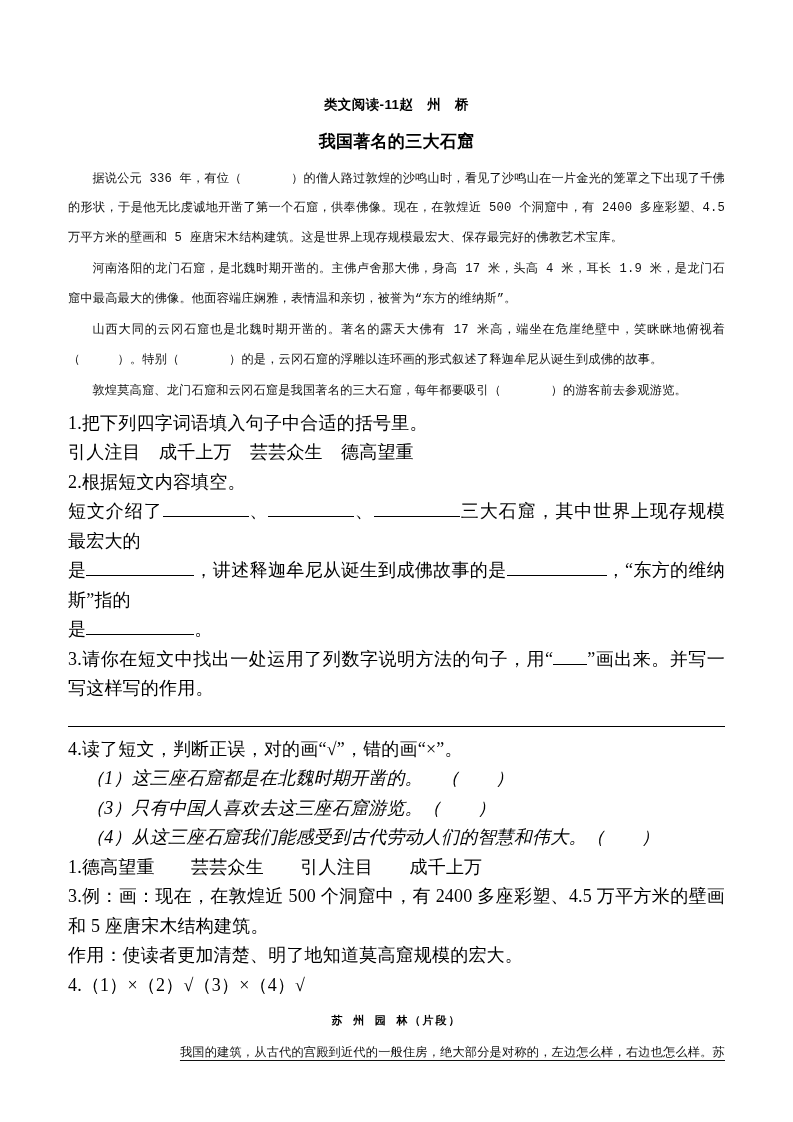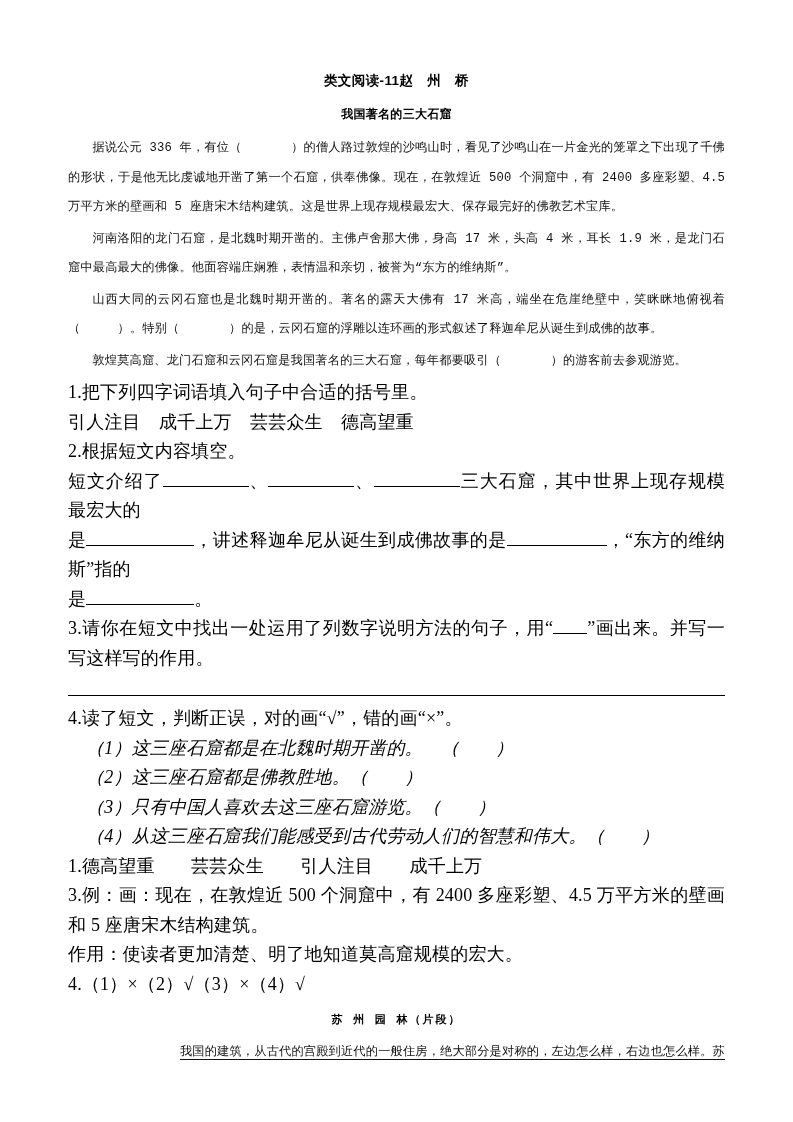--- a/index.html
+++ b/index.html
@@ -13,39 +13,40 @@
     font-family: "Liberation Serif", "DejaVu Serif", serif;
     color: #000000;
     -webkit-font-smoothing: antialiased;
   }
   .page {
     position: relative;
     width: 793px;
     height: 906px;
     box-sizing: border-box;
     padding: 72px 68px 0 68px;
+    margin-top: 24px;
   }
 
   
   .doc-title,
   .sub-title,
   .section-title {
     text-align: center;
     font-family: "Liberation Sans", "DejaVu Sans", sans-serif;
     font-weight: bold;
     color: #000;
   }
   .doc-title {
     font-size: 13.5px;
     letter-spacing: 0.4px;
     margin: 0 0 17px 0;
     line-height: 1.3;
   }
   .sub-title {
-    font-size: 12px;
+    font-size: 17px;
     letter-spacing: 0.3px;
     margin: 0 0 12px 0;
     line-height: 1.3;
   }
   .section-title {
     font-size: 11px;
     letter-spacing: 2px;
     margin: 14px 0 10px 0;
     line-height: 1.3;
     font-family: Liberation Mono, monospace;
@@ -142,21 +143,20 @@
     <p><span>是</span><span class="blank b-xl"></span><span>，讲述释迦牟尼从诞生到成佛故事的是</span><span class="blank b-lg"></span><span>，“东方的维纳斯”指的</span></p>
 
     <p><span>是</span><span class="blank b-xl"></span><span>。</span></p>
 
     <p><span>3.请你在短文中找出一处运用了列数字说明方法的句子，用“</span><span class="blank b-mini"></span><span>”画出来。并写一写这样写的作用。</span></p>
 
     <hr class="answer-rule">
 
     <p>4.读了短文，判断正误，对的画“√”，错的画“×”。</p>
     <p class="indent-sub">（1）这三座石窟都是在北魏时期开凿的。　（　　）</p>
-    <p class="indent-sub">（2）这三座石窟都是佛教胜地。（　　）</p>
     <p class="indent-sub">（3）只有中国人喜欢去这三座石窟游览。（　　）</p>
     <p class="indent-sub">（4）从这三座石窟我们能感受到古代劳动人们的智慧和伟大。（　　）</p>
   </div>
 
   <div class="answers">
     <p>1.德高望重　　芸芸众生　　引人注目　　成千上万</p>
     <p>3.例：画：现在，在敦煌近 500 个洞窟中，有 2400 多座彩塑、4.5 万平方米的壁画和 5 座唐宋木结构建筑。</p>
     <p>作用：使读者更加清楚、明了地知道莫高窟规模的宏大。</p>
     <p>4.（1）×（2）√（3）×（4）√</p>
   </div>

